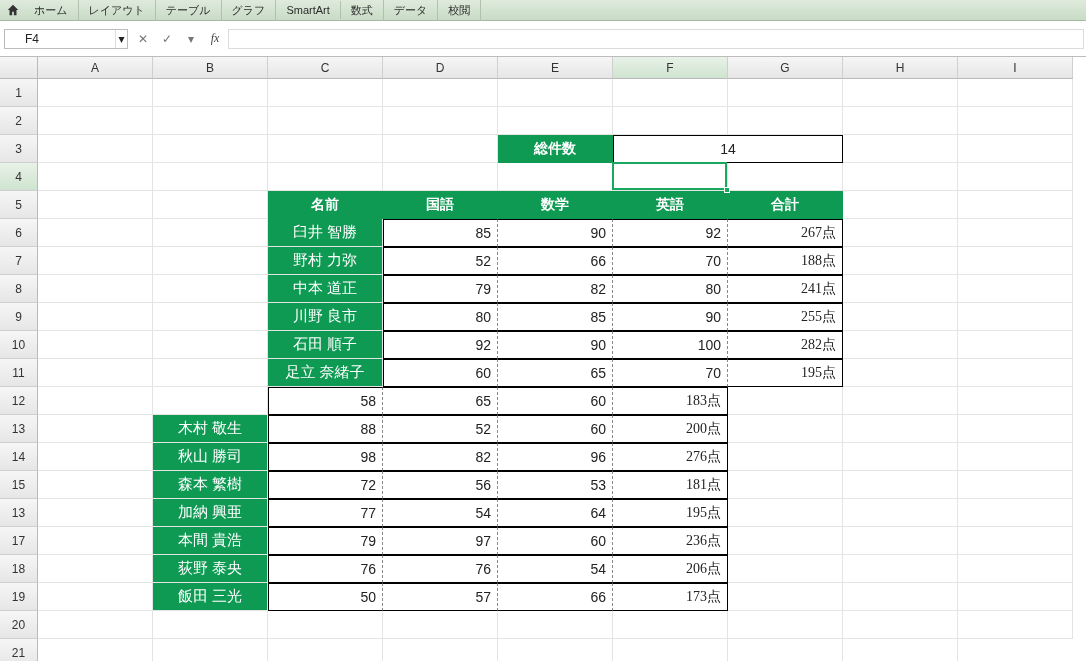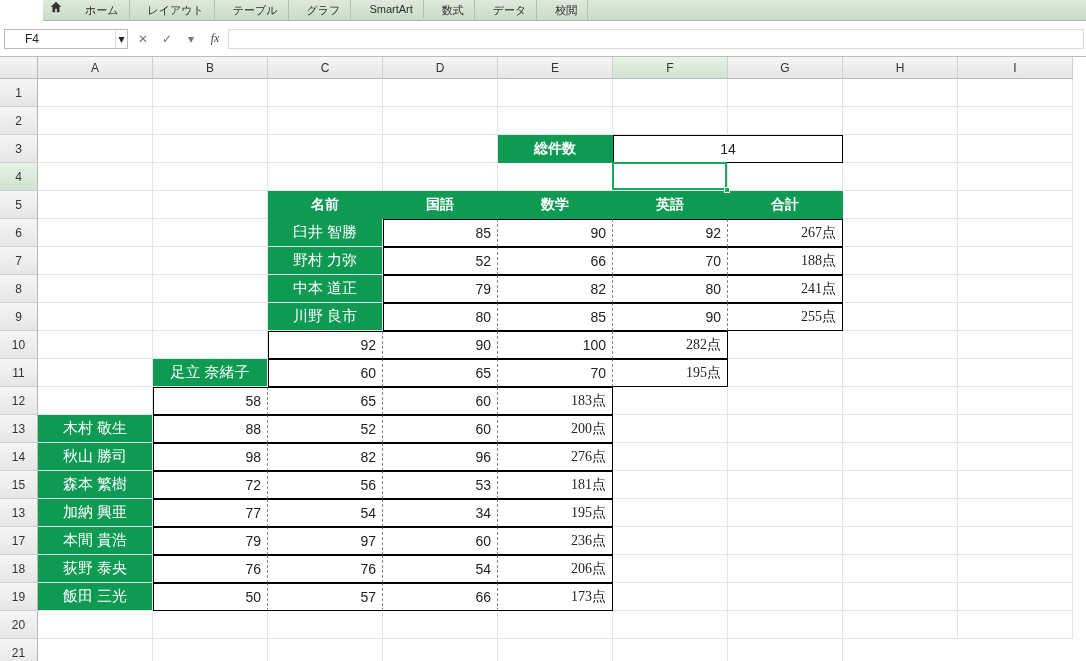--- a/index.html
+++ b/index.html
@@ -1,24 +1,24 @@
 <!DOCTYPE html>
 <html><head>
 <meta charset="utf-8">
 <style>
   * { box-sizing: border-box; margin: 0; padding: 0; }
   html, body { font-family: "Hiragino Kaku Gothic ProN", "Meiryo", Arial, sans-serif; font-size: 12px; color: #222; }
   body { width: 1086px; background: #fff; }
 
   
   .ribbon {
-    display: flex; align-items: flex-start; height: 21px;
+    display: flex; align-items: center; height: 21px;
     background: linear-gradient(#dfeadc, #c8dcc6);
     border-bottom: 1px solid #a7b9a5;
-    padding-left: 6px; gap: 8px; margin-left: 43px;
+    padding-left: 6px; gap: 0;
   }
   .ribbon .home-icon { width: 14px; height: 14px; margin-right: 4px; fill: #333; }
   .ribbon .tab {
     padding: 3px 10px; font-size: 11px; color: #2b2b2b;
     border-right: 1px solid #b0c2ae;
   }
   .ribbon .tab:first-child { padding-left: 2px; }
 
   
   .formula-bar {
@@ -246,20 +246,21 @@
       <div class="cell "></div>
       <div class="cell name-cell">川野 良市</div>
       <div class="cell num-cell first">80</div>
       <div class="cell num-cell">85</div>
       <div class="cell num-cell">90</div>
       <div class="cell sum-cell">255点</div>
       <div class="cell "></div>
       <div class="cell "></div>
       <div class="cell "></div>
       <div class="cell "></div>
+      <div class="cell name-cell">石田 順子</div>
       <div class="cell num-cell first">92</div>
       <div class="cell num-cell">90</div>
       <div class="cell num-cell">100</div>
       <div class="cell sum-cell">282点</div>
       <div class="cell "></div>
       <div class="cell "></div>
       <div class="cell "></div>
       <div class="cell "></div>
       <div class="cell name-cell">足立 奈緒子</div>
       <div class="cell num-cell first">60</div>
@@ -301,21 +302,21 @@
       <div class="cell num-cell">56</div>
       <div class="cell num-cell">53</div>
       <div class="cell sum-cell">181点</div>
       <div class="cell "></div>
       <div class="cell "></div>
       <div class="cell "></div>
       <div class="cell "></div>
       <div class="cell name-cell">加納 興亜</div>
       <div class="cell num-cell first">77</div>
       <div class="cell num-cell">54</div>
-      <div class="cell num-cell">34</div>
+      <div class="cell num-cell">64</div>
       <div class="cell sum-cell">195点</div>
       <div class="cell "></div>
       <div class="cell "></div>
       <div class="cell "></div>
       <div class="cell "></div>
       <div class="cell name-cell">本間 貴浩</div>
       <div class="cell num-cell first">79</div>
       <div class="cell num-cell">97</div>
       <div class="cell num-cell">60</div>
       <div class="cell sum-cell">236点</div>

